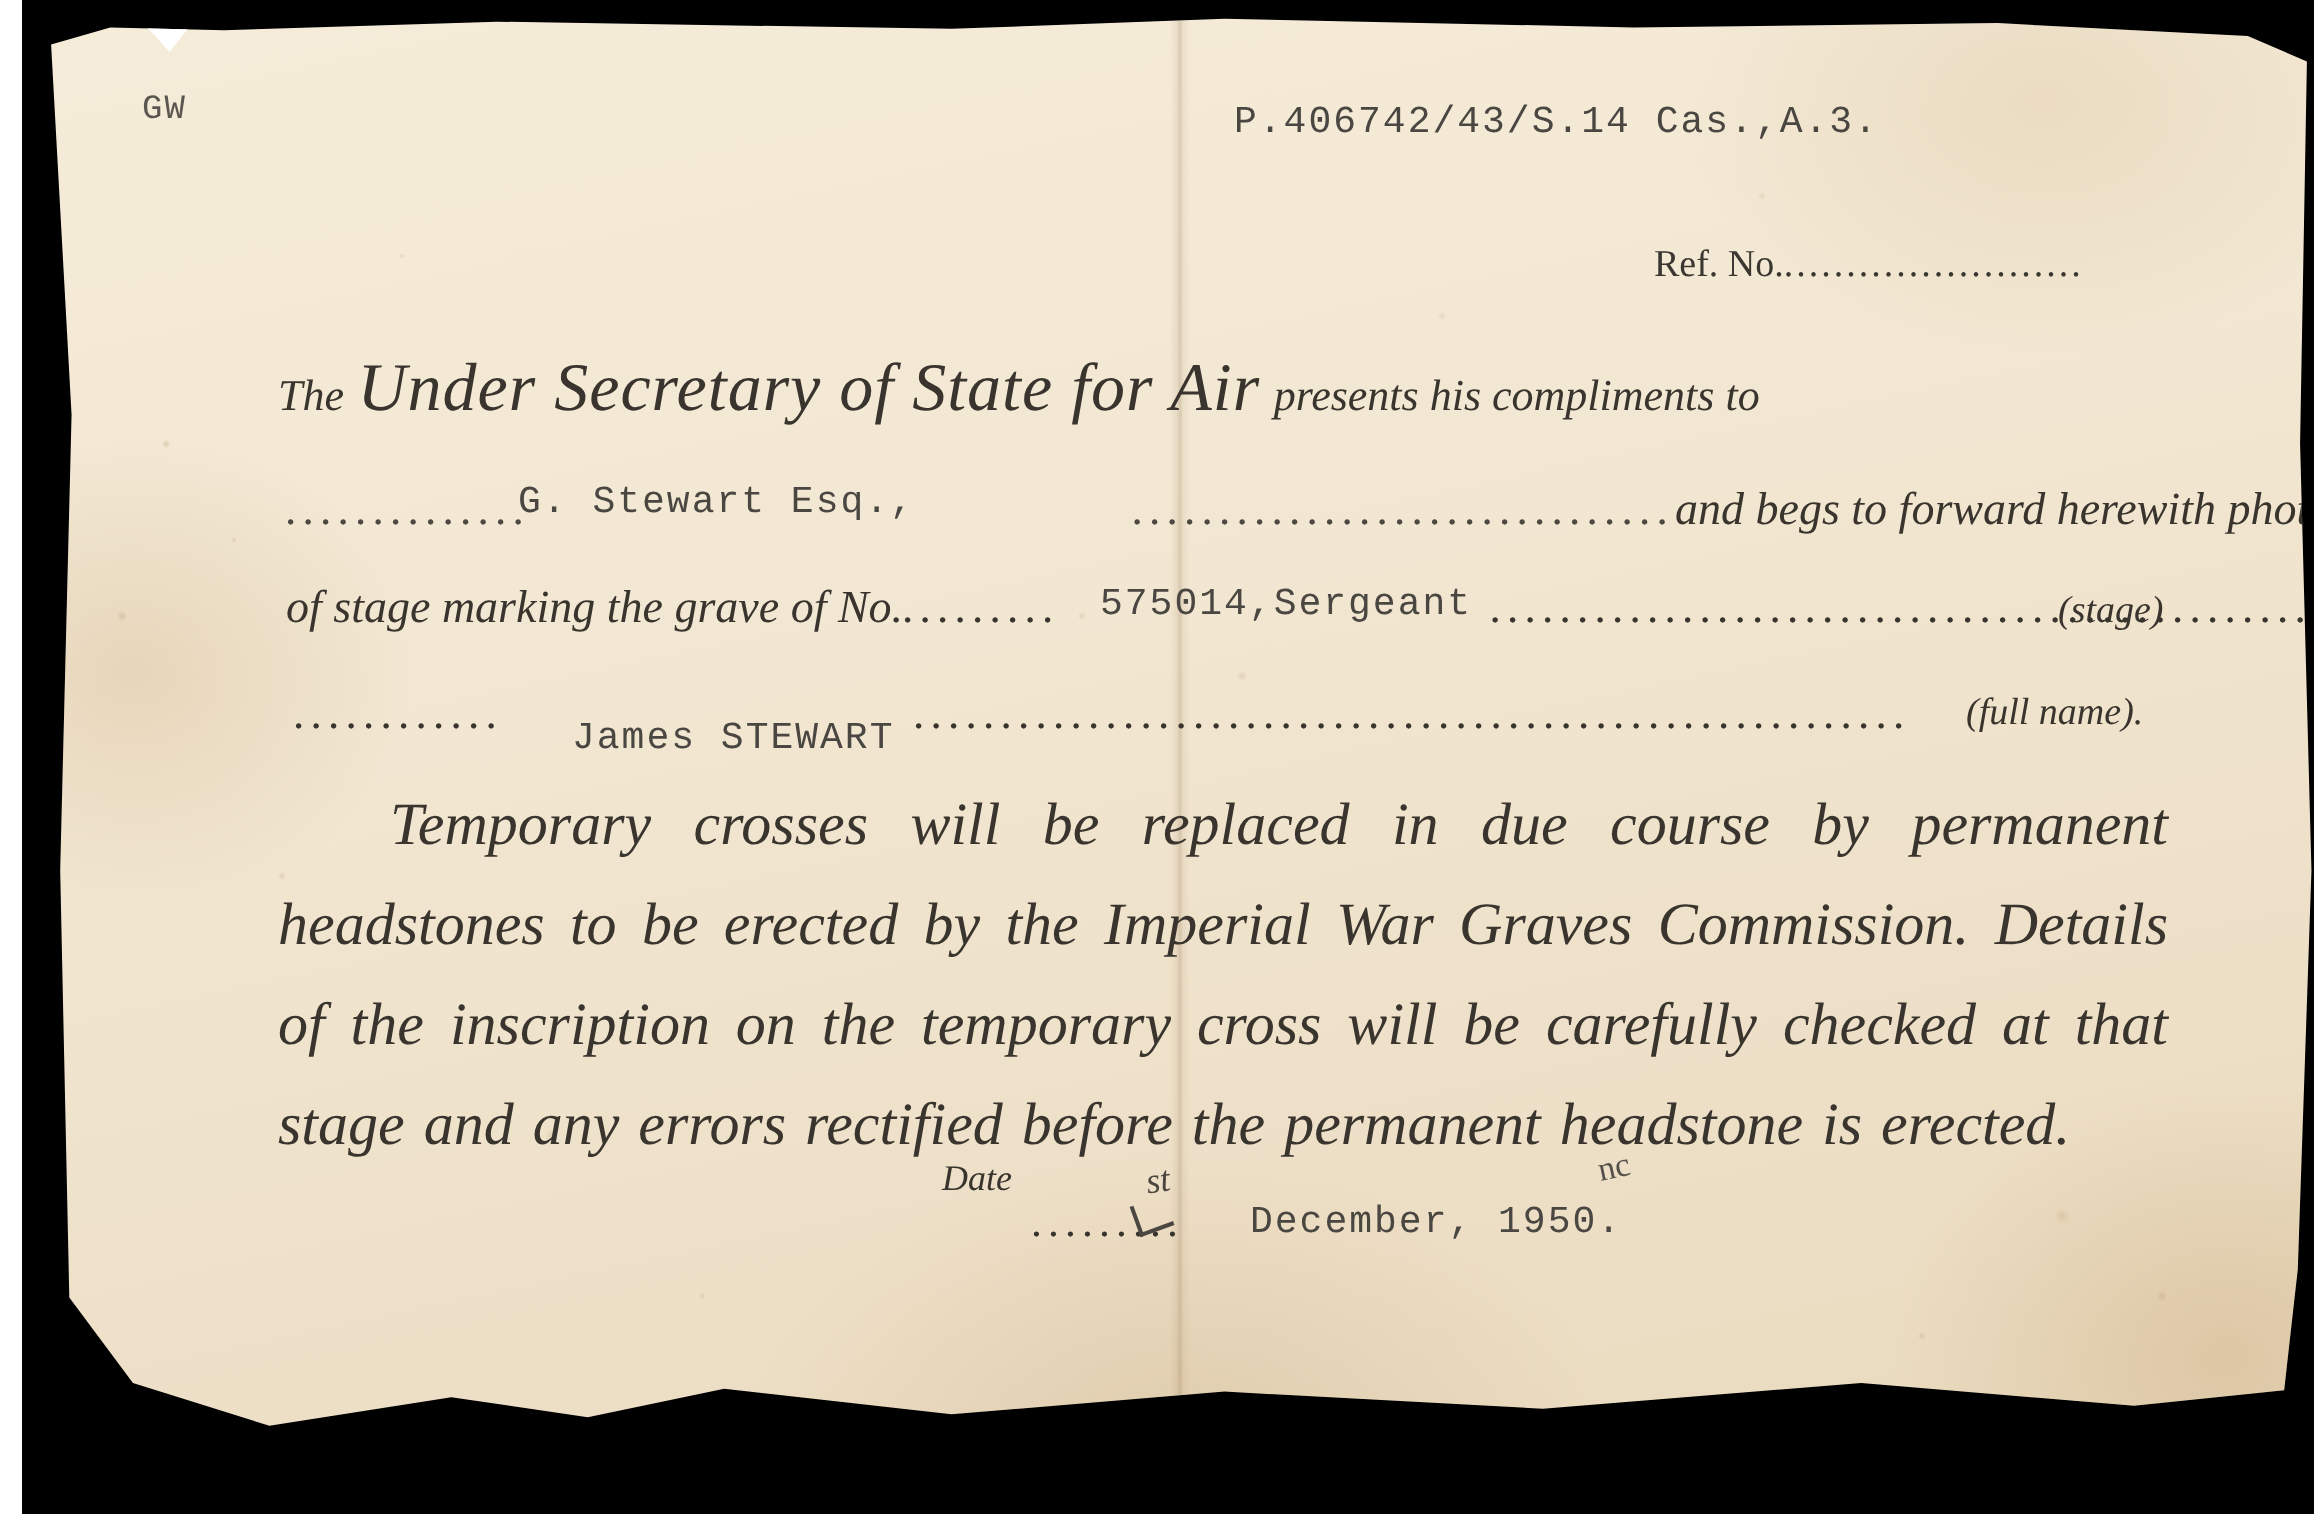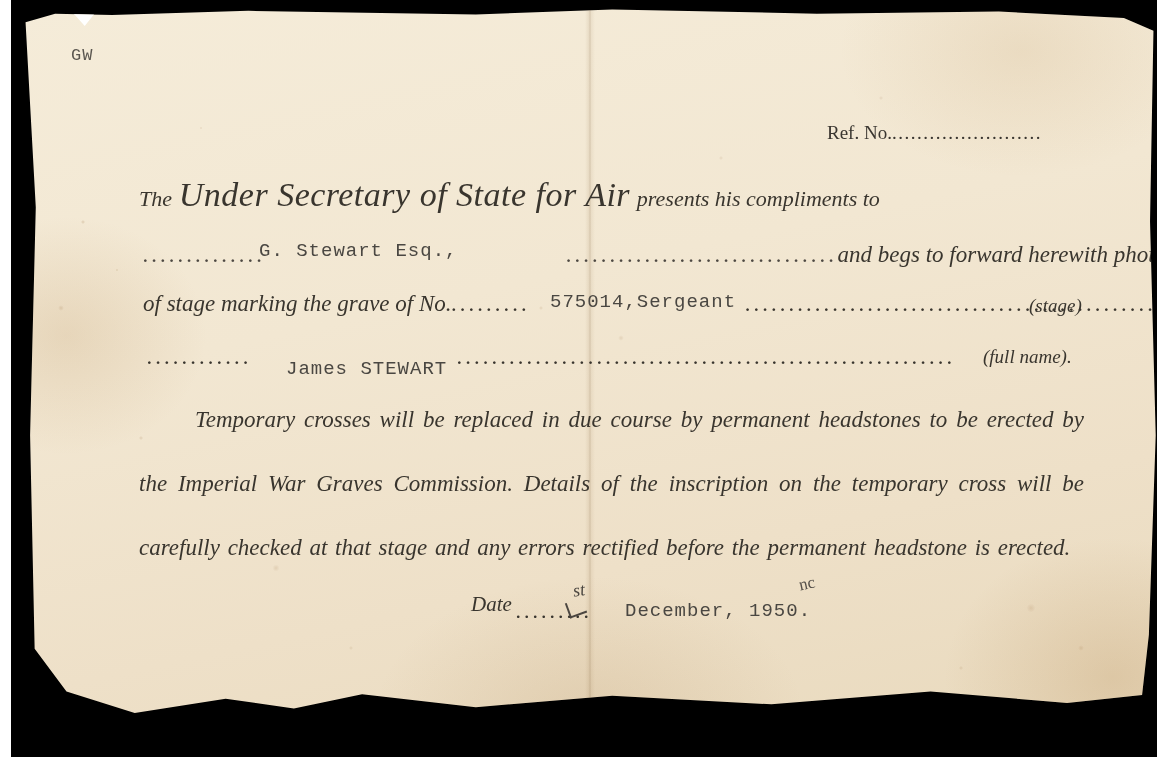--- a/index.html
+++ b/index.html
@@ -183,35 +183,35 @@
   }
 
   
   #para {
     position: absolute;
     left: 118px;
     top: 380px;
     width: 945px;
     font-family: "Liberation Serif", serif;
     font-style: italic;
-    font-size: 23px;
-    line-height: 64px;
+    font-size: 30px;
+    line-height: 50px;
     text-align: justify;
     text-indent: 56px;
     color: #39352e;
     word-spacing: 2px;
   }
 
   #footer {
     left: 120px; top: 588px;
     font-size: 22px;
   }
   #dateword {
-    left: 450px; top: 584px;
-    font-size: 21px;
+    left: 450px; top: 571px;
+    font-size: 18px;
   }
   #datedots {
     left: 495px; top: 590px;
     font-size: 22px;
     letter-spacing: 3px;
   }
   #datetyped {
     left: 604px; top: 592px;
     font-size: 19px;
   }
@@ -246,20 +246,21 @@
 <div id="page">
 
   <div id="paper">
 
     <div id="speckles"></div>
     <div id="fold"></div>
     <div id="nick"></div>
 
     <div class="t typed" id="initials">GW</div>
 
+    <div class="t typed" id="refcode">P.406742/43/S.14 Cas.,A.3.</div>
 
     <div class="t" id="refno">
       <span>Ref. No.</span><span class="dots">........................</span>
     </div>
 
     <div class="t printed" id="line1">
       <span class="small">The</span>
       <span class="big">Under Secretary of State for Air</span>
       <span class="small">presents his compliments to</span>
     </div>

